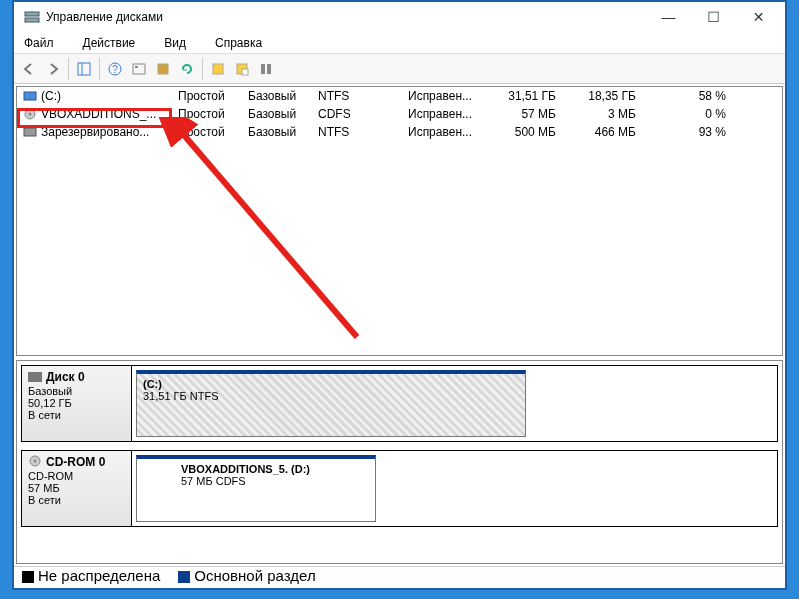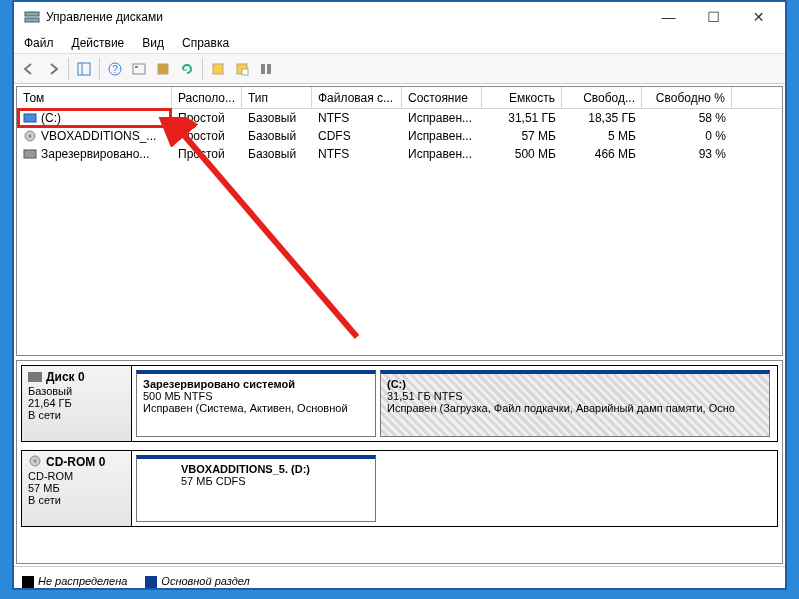--- a/index.html
+++ b/index.html
@@ -3,21 +3,21 @@
 <meta charset="utf-8">
 <style>
 * { box-sizing: border-box; margin: 0; padding: 0; font-family: 'Segoe UI', Tahoma, sans-serif; }
 body { background: #2c88d9; width: 799px; height: 599px; overflow: hidden; position: relative; }
 .outer { position: absolute; left: 12px; top: 0; width: 775px; height: 590px; border: 2px solid #1a5fa8; background: #fff; }
 .titlebar { height: 30px; display: flex; align-items: center; padding: 0 4px; background: #fff; }
 .title-icon { width: 16px; height: 16px; margin: 0 6px; display: inline-flex; }
 .title-text { font-size: 12px; color: #000; flex: 1; }
 .winbtns { display: flex; gap: 0; }
 .winbtn { width: 45px; height: 28px; display: flex; align-items: center; justify-content: center; font-size: 14px; color: #333; cursor: pointer; }
-.menubar { height: 22px; display: flex; align-items: center; padding: 0 6px; gap: 10px; font-size: 12px; color: #000; border-bottom: 1px solid #e0e0e0; }
+.menubar { height: 22px; display: flex; align-items: center; padding: 0 6px; gap: 21px; font-size: 12px; color: #000; border-bottom: 1px solid #e0e0e0; }
 .menubar span { padding: 2px 4px; cursor: pointer; }
 .toolbar { height: 30px; display: flex; align-items: center; padding: 0 4px; gap: 2px; border-bottom: 1px solid #ccc; background: #f7f7f7; }
 .tbtn { width: 22px; height: 22px; display: flex; align-items: center; justify-content: center; cursor: pointer; }
 .tsep { width: 1px; height: 22px; background: #ccc; margin: 0 2px; }
 .content { display: flex; flex-direction: column; height: calc(100% - 82px); }
 .listarea { height: 270px; border: 1px solid #888; margin: 2px; overflow: hidden; background: #fff; position: relative; }
 .listhead { display: flex; height: 22px; background: #fff; border-bottom: 1px solid #d4d4d4; }
 .lhcell { border-right: 1px solid #d4d4d4; font-size: 12px; padding: 2px 6px; color: #000; display: flex; align-items: center; overflow: hidden; white-space: nowrap; }
 .lhcell.right { justify-content: flex-end; }
 .listrow { display: flex; height: 18px; font-size: 12px; color: #000; }
@@ -27,21 +27,21 @@
 .highlight-box { position: absolute; border: 3px solid #e6201a; left: 0px; top: 21px; width: 155px; height: 20px; pointer-events: none; }
 .arrow { position: absolute; pointer-events: none; }
 .diskarea { flex: 1; border: 1px solid #888; margin: 2px; background: #fff; padding: 4px; overflow: hidden; }
 .diskrow { display: flex; border: 1px solid #000; margin-bottom: 8px; height: 77px; }
 .diskinfo { width: 110px; border-right: 1px solid #000; padding: 4px 6px; font-size: 11px; background: linear-gradient(#f4f4f4,#e4e4e4); }
 .diskinfo .dname { font-weight: bold; font-size: 12px; }
 .partitions { flex: 1; display: flex; padding: 4px; gap: 4px; }
 .part { border: 1px solid #777; border-top: 4px solid #0a3d8f; padding: 4px 6px; font-size: 11px; overflow: hidden; white-space: nowrap; }
 .part.hatch { background: repeating-linear-gradient(45deg,#f0f0f0,#f0f0f0 3px,#d8d8d8 3px,#d8d8d8 6px); }
 .part .pname { font-weight: bold; }
-.legend { height: 22px; border-top: 1px solid #ccc; display: flex; align-items: flex-end; padding: 0 8px; gap: 18px; font-size: 11px; font-style: italic; }
+.legend { height: 22px; border-top: 1px solid #ccc; display: flex; align-items: flex-start; padding: 0 8px; gap: 18px; font-size: 15px; }
 .legend-sw { width: 12px; height: 12px; display: inline-block; margin-right: 4px; vertical-align: middle; }
 </style>
 </head>
 <body>
 
 <div class="outer">
   <div class="titlebar">
     <span class="title-icon">
       <svg viewBox="0 0 16 16">
           <rect x="1" y="3" width="14" height="4" fill="#8aa" stroke="#456"></rect>
@@ -120,30 +120,20 @@
     <div class="tbtn">
         <svg width="14" height="14">
           <rect x="2" y="2" width="4" height="10" fill="#888"></rect>
           <rect x="8" y="2" width="4" height="10" fill="#888"></rect>
         </svg>
       </div>
   </div>
 
   <div class="content">
     <div class="listarea">
-      <div class="listhead" id="listhead">
-          <div class="lhcell" style="width: 155px;">Том</div>
-          <div class="lhcell" style="width: 70px;">Располо...</div>
-          <div class="lhcell" style="width: 70px;">Тип</div>
-          <div class="lhcell" style="width: 90px;">Файловая с...</div>
-          <div class="lhcell" style="width: 80px;">Состояние</div>
-          <div class="lhcell right" style="width: 80px;">Емкость</div>
-          <div class="lhcell right" style="width: 80px;">Свобод...</div>
-          <div class="lhcell right" style="width: 90px;">Свободно %</div>
-        </div>
       <div id="listbody">
           <div class="listrow">
             <div class="lcell" style="width: 155px;"><span class="vol-icon"><svg width="14" height="12">
                   <rect x="1" y="2" width="12" height="8" fill="#4a8cd8" stroke="#2255aa"></rect>
                 </svg></span>(C:)</div>
             <div class="lcell" style="width: 70px;">Простой</div>
             <div class="lcell" style="width: 70px;">Базовый</div>
             <div class="lcell" style="width: 90px;">NTFS</div>
             <div class="lcell" style="width: 80px;">Исправен...</div>
             <div class="lcell right" style="width: 80px;">31,51 ГБ</div>
@@ -153,21 +143,21 @@
           <div class="listrow">
             <div class="lcell" style="width: 155px;"><span class="vol-icon"><svg width="14" height="12">
                   <circle cx="7" cy="6" r="5" fill="#ccc" stroke="#888"></circle>
                   <circle cx="7" cy="6" r="1.5" fill="#888"></circle>
                 </svg></span>VBOXADDITIONS_...</div>
             <div class="lcell" style="width: 70px;">Простой</div>
             <div class="lcell" style="width: 70px;">Базовый</div>
             <div class="lcell" style="width: 90px;">CDFS</div>
             <div class="lcell" style="width: 80px;">Исправен...</div>
             <div class="lcell right" style="width: 80px;">57 МБ</div>
-            <div class="lcell right" style="width: 80px;">5 МБ</div>
+            <div class="lcell right" style="width: 80px;">3 МБ</div>
             <div class="lcell right" style="width: 90px;">0 %</div>
           </div>
           <div class="listrow">
             <div class="lcell" style="width: 155px;"><span class="vol-icon"><svg width="14" height="12">
                   <rect x="1" y="2" width="12" height="8" fill="#999" stroke="#555"></rect>
                 </svg></span>Зарезервировано...</div>
             <div class="lcell" style="width: 70px;">Простой</div>
             <div class="lcell" style="width: 70px;">Базовый</div>
             <div class="lcell" style="width: 90px;">NTFS</div>
             <div class="lcell" style="width: 80px;">Исправен...</div>
@@ -187,33 +177,27 @@
       </svg>
     </div>
 
     <div class="diskarea" id="diskarea">
         <div class="diskrow">
           <div class="diskinfo">
             <div class="dname"><span style="vertical-align:middle;margin-right:4px;display:inline-block"><svg width="14" height="10">
                   <rect x="0" y="0" width="14" height="10" fill="#777"></rect>
                 </svg></span>Диск 0</div>
             <div>Базовый</div>
-            <div>21,64 ГБ</div>
+            <div>50,12 ГБ</div>
             <div>В сети</div>
           </div>
           <div class="partitions">
-            <div class="part" style="width: 240px;">
-              <div class="pname">Зарезервировано системой</div>
-              <div>500 МБ NTFS</div>
-              <div>Исправен (Система, Активен, Основной</div>
-            </div>
             <div class="part hatch" style="width: 390px;">
               <div class="pname">(C:)</div>
               <div>31,51 ГБ NTFS</div>
-              <div>Исправен (Загрузка, Файл подкачки, Аварийный дамп памяти, Осно</div>
             </div>
           </div>
         </div>
         <div class="diskrow">
           <div class="diskinfo">
             <div class="dname"><span style="vertical-align:middle;margin-right:4px;display:inline-block"><svg width="14" height="12">
                   <circle cx="7" cy="6" r="5" fill="#ccc" stroke="#888"></circle>
                   <circle cx="7" cy="6" r="1.5" fill="#888"></circle>
                 </svg></span>CD-ROM 0</div>
             <div>CD-ROM</div>

